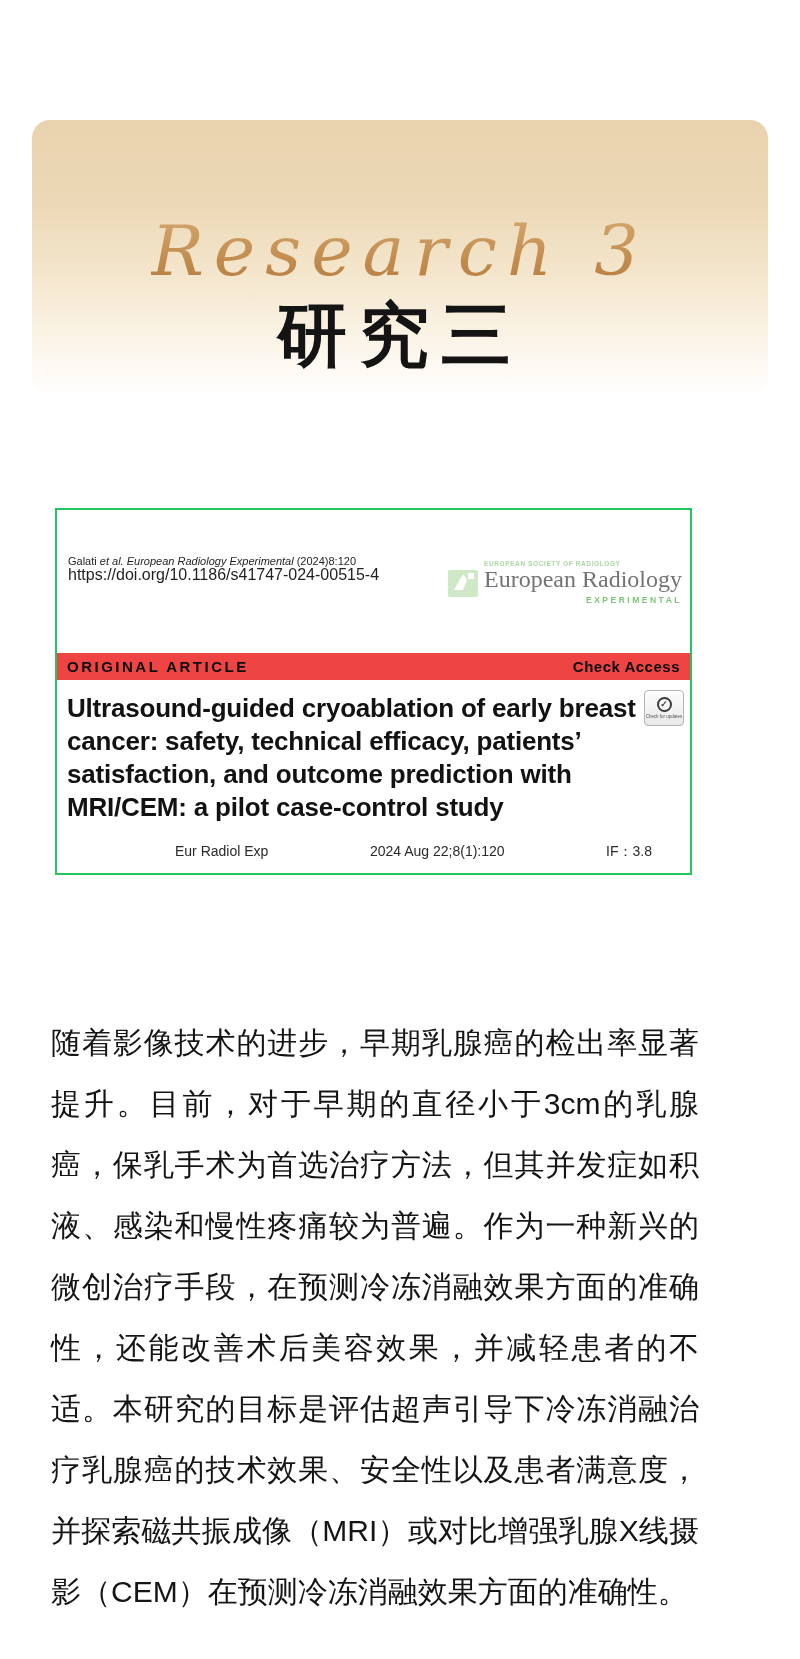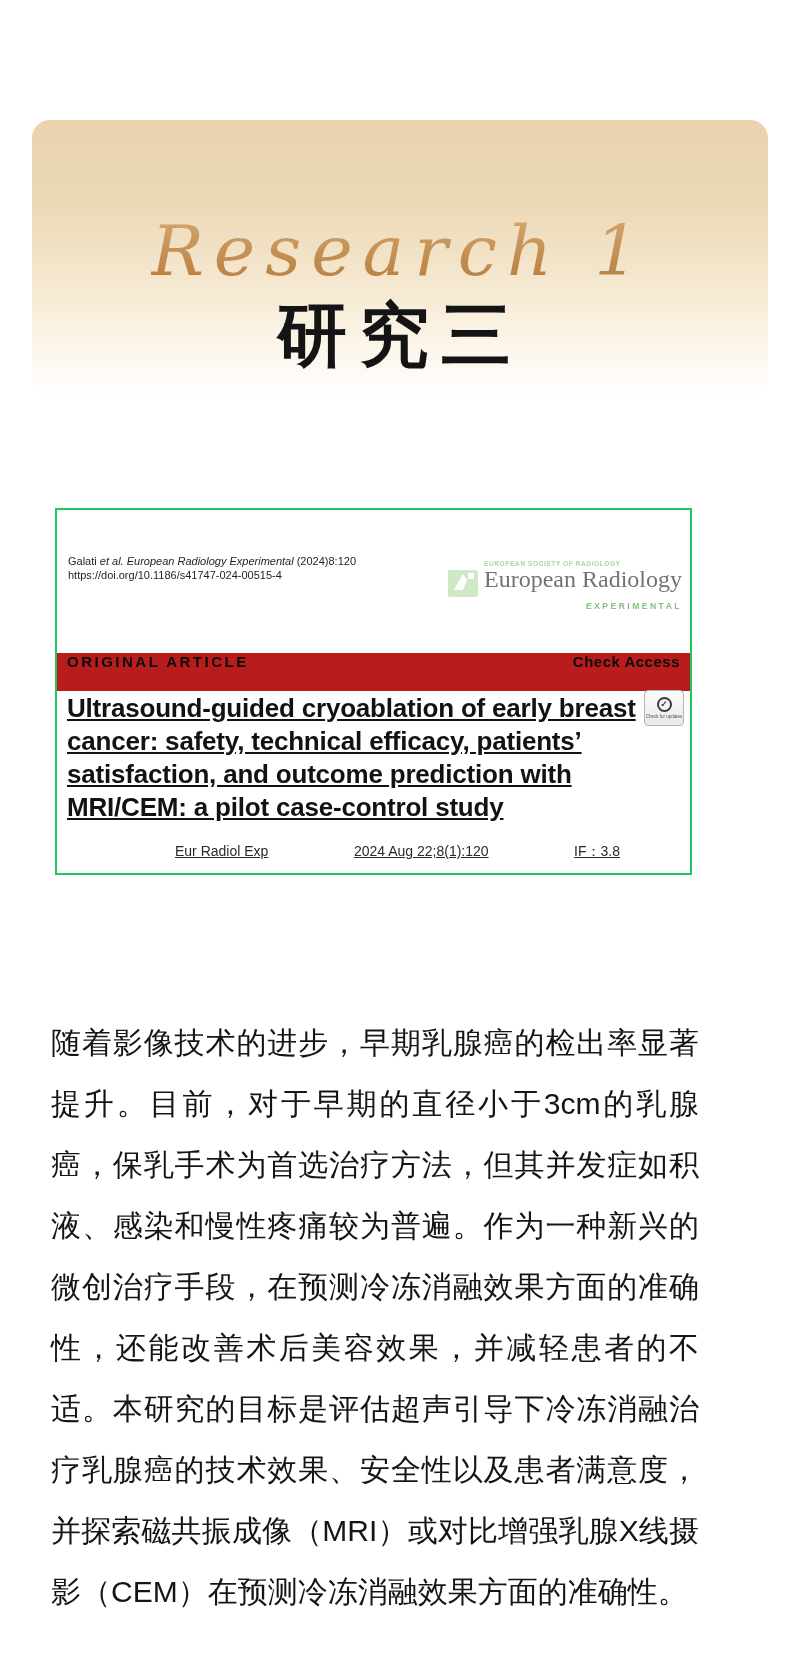--- a/index.html
+++ b/index.html
@@ -47,62 +47,61 @@
     position: absolute; left: 55px; top: 508px;
     width: 637px; height: 367px;
     background: #ffffff;
     border: 2px solid #22c55e;
   }
   .cite-block {
     position: absolute; left: 11px; top: 44px;
     font-size: 11px; line-height: 14px; color: #1f1f1f;
   }
   .cite-block .it { font-style: italic; }
-  .doi-line { font-size: 11px; color: #1f1f1f; }
+  .doi-line { font-size: 16px; color: #1f1f1f; }
 
   .journal-logo {
     position: absolute; right: 8px; top: 50px;
     display: flex; align-items: flex-start;
   }
   .logo-mark { margin-top: 10px; margin-right: 6px; }
   .logo-text { text-align: left; }
   .logo-society {
     font-size: 6.5px; font-weight: 700; letter-spacing: 0.6px;
     color: #a9d6a0;
   }
   .logo-name {
     font-family: "Liberation Serif", serif;
     font-size: 24px; line-height: 24px; color: #737373;
   }
   .logo-sub {
     font-size: 8.5px; font-weight: 700; letter-spacing: 2.5px;
-    color: #7dc379; text-align: right; margin-top: 10px;
+    color: #7dc379; text-align: right; margin-top: 4px;
   }
 
   .access-bar {
-    position: absolute; left: 0; right: 0; top: 143px; height: 38px;
-    background: #b91c1c;
-    display: flex; justify-content: space-between;
+    position: absolute; left: 0; right: 0; top: 143px; height: 27px;
+    background: #ef4444;
+    display: flex; align-items: center; justify-content: space-between;
     padding: 0 10px;
     color: #0c0c0c;
   }
   .access-bar .left {
     font-size: 15px; font-weight: 700; letter-spacing: 2.5px;
   }
   .access-bar .right {
     font-size: 15px; font-weight: 700; letter-spacing: 0.5px;
   }
 
   .paper-title {
     position: absolute; left: 10px; top: 182px;
     width: 596px;
     font-size: 26px; font-weight: 700; line-height: 33px;
     color: #121212;
     letter-spacing: -0.2px;
-    text-decoration: underline;
   }
 
   .check-badge {
     position: absolute; right: 6px; top: 180px;
     width: 40px; height: 36px;
     border: 1px solid #b5b5b5; border-radius: 4px;
     background: linear-gradient(180deg, #fdfdfd, #e9e9e9);
     display: flex; flex-direction: column; align-items: center; justify-content: center;
   }
   .check-badge .ring {
@@ -111,39 +110,39 @@
     color: #3c3c3c; font-size: 9px; line-height: 11px;
     text-align: center; font-weight: 700;
   }
   .check-badge .lbl {
     font-size: 4.5px; color: #555; margin-top: 2px; text-align: center; line-height: 5px;
   }
 
   .meta-row {
     position: absolute; left: 0; right: 0; bottom: 12px;
     display: flex; justify-content: space-between; align-items: baseline;
-    padding-left: 118px; padding-right: 70px;
-    font-size: 14px; color: #2a2a2a; text-decoration: underline;
+    padding-left: 118px; padding-right: 38px;
+    font-size: 14px; color: #2a2a2a;
   }
 
   
   .cn-paragraph {
     position: absolute; left: 51px; top: 1012px;
     width: 648px;
     font-size: 30px; line-height: 61px;
     color: #151515;
     text-align: justify;
     font-family: "Liberation Sans", "DejaVu Sans", sans-serif;
   }
 </style>
 </head>
 <body>
 
 <div class="banner">
-  <div class="script-title">Research 1</div>
+  <div class="script-title">Research 3</div>
   <div class="cn-title">研究三</div>
 </div>
 
 <div class="paper-card">
 
   <div class="cite-block">
     <div><span>Galati</span><span class="it"> et al. European Radiology Experimental </span><span>(2024)8:120</span></div>
     <div class="doi-line">https://doi.org/10.1186/s41747-024-00515-4</div>
   </div>
 

